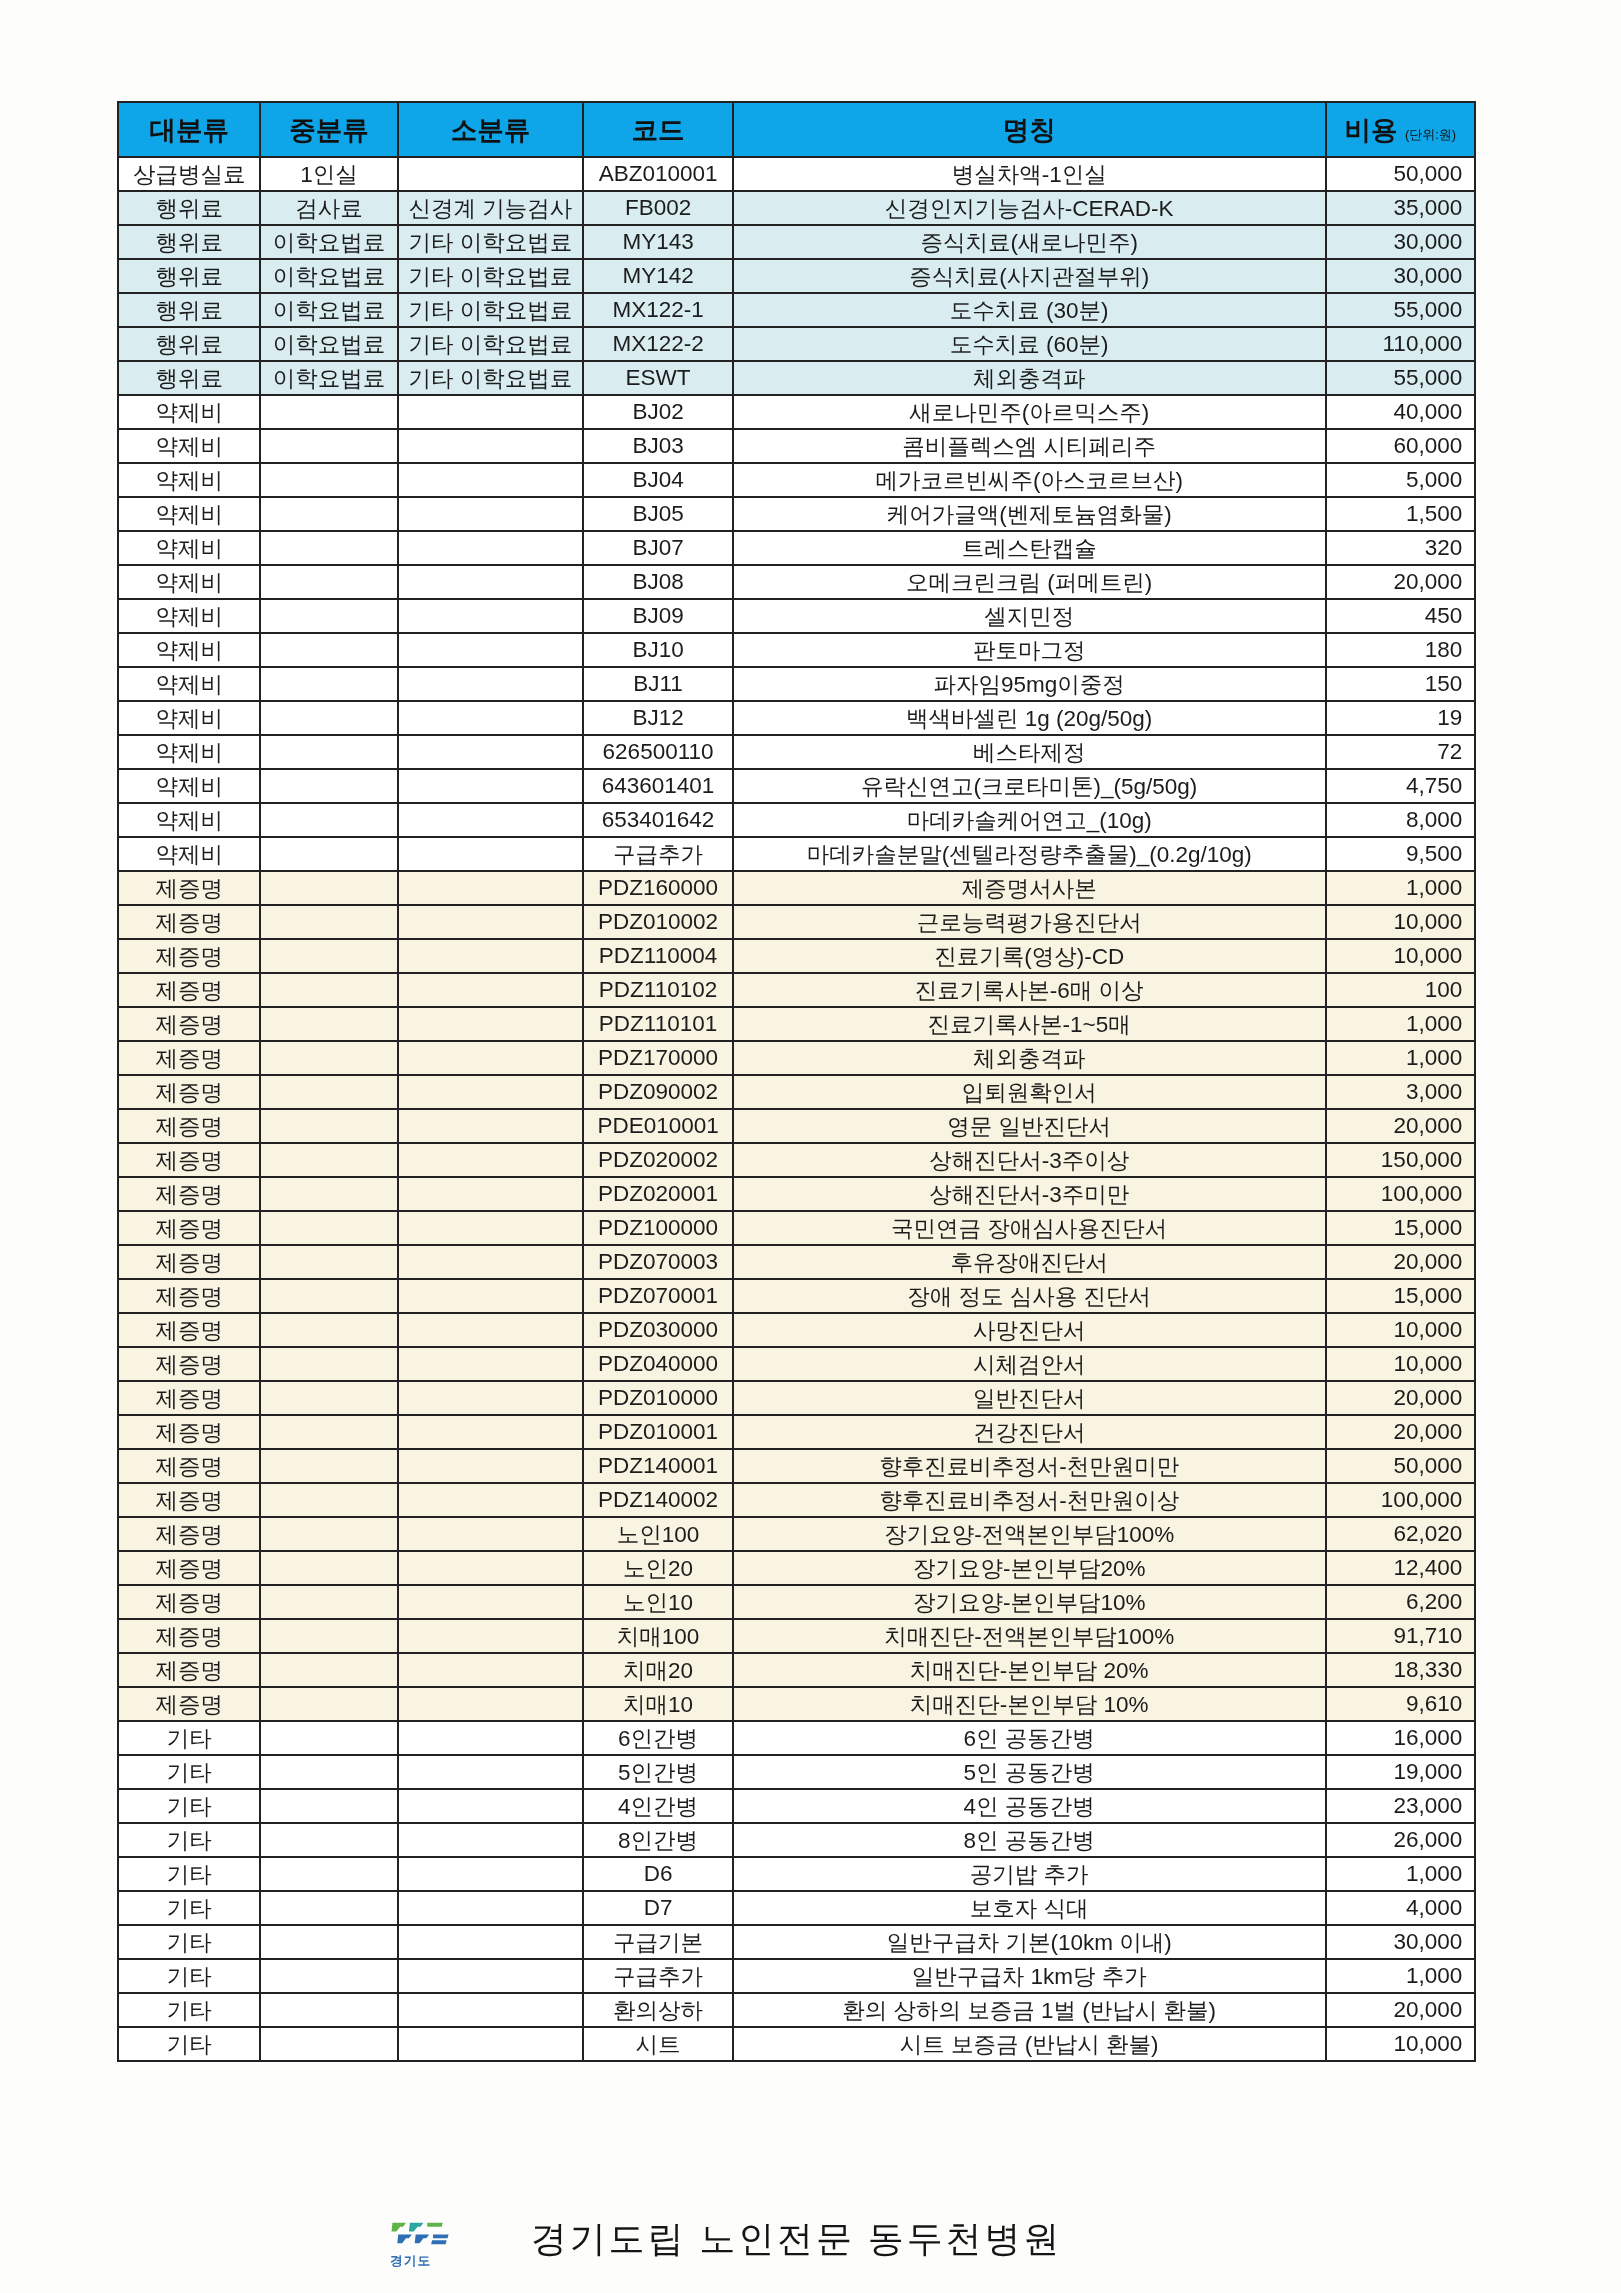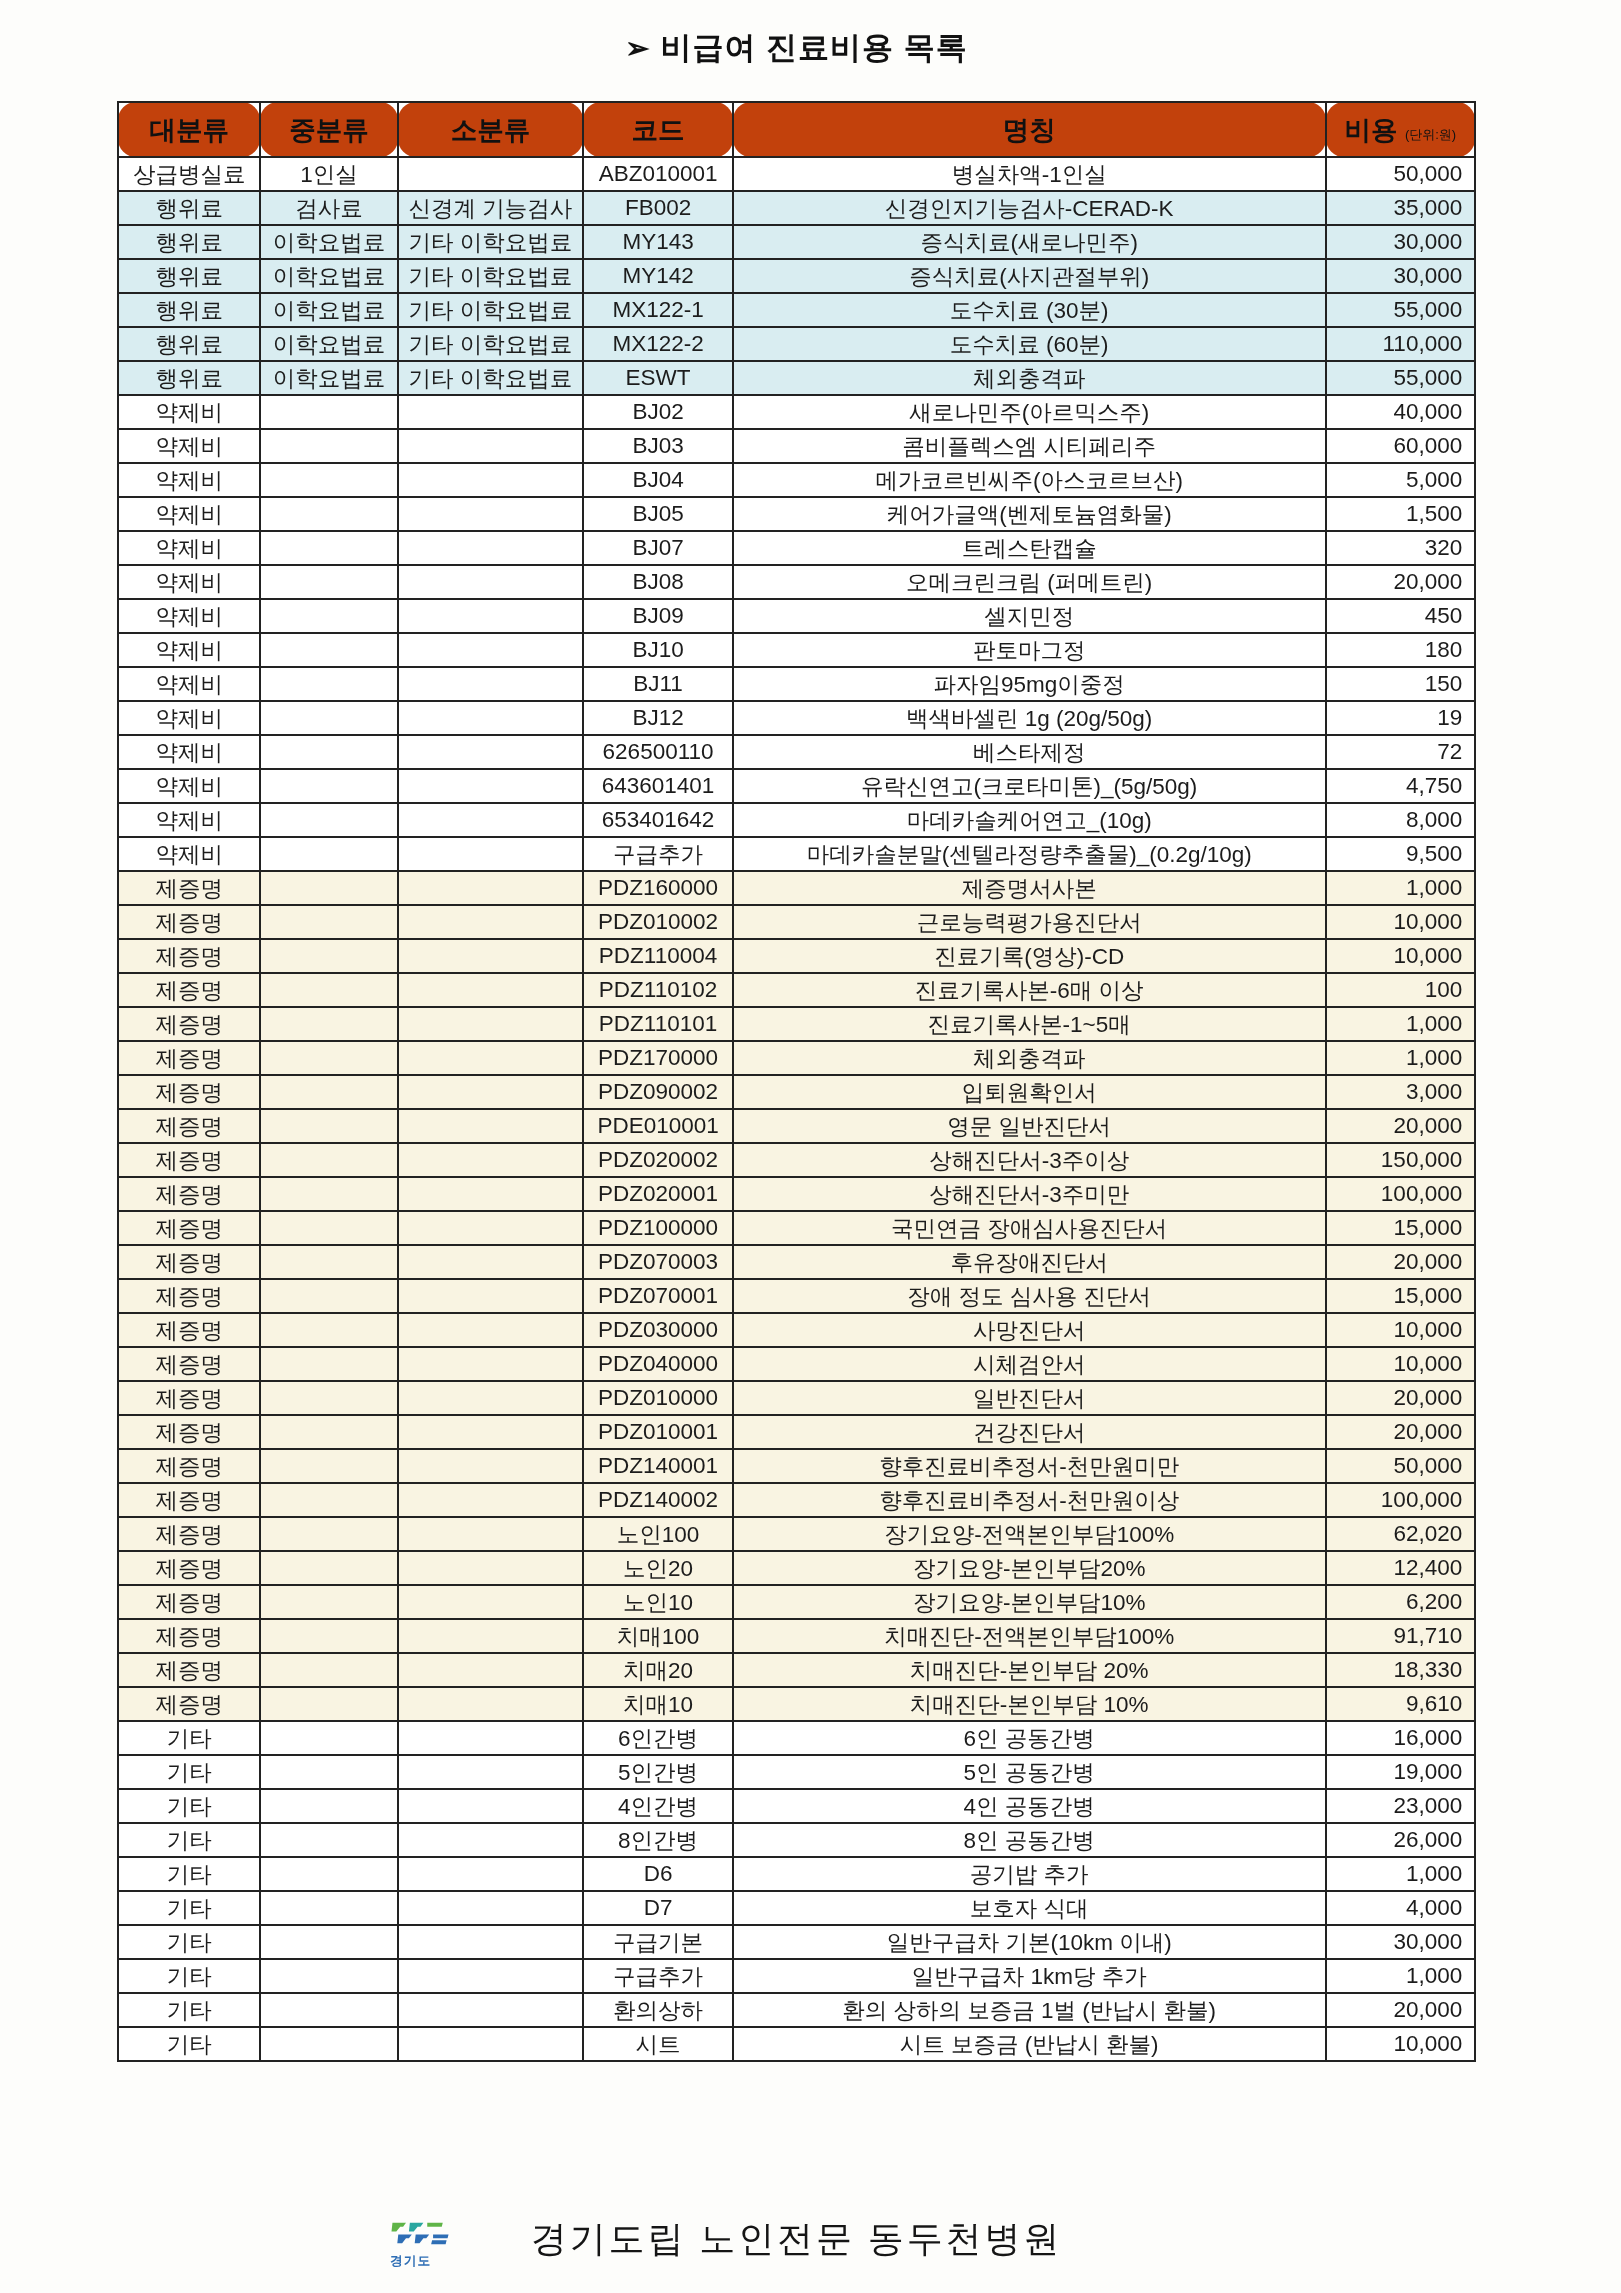--- a/index.html
+++ b/index.html
@@ -37,23 +37,22 @@
     border:2px solid #222;
     text-align:center;
     vertical-align:middle;
     overflow:hidden;
     white-space:nowrap;
   }
   table.fee-table th {
     height:51px;
     font-size:26.5px;
     font-weight:bold;
-    background:#c2410c;
+    background:#0ea5e9;
     color:#111;
-    border-radius:18px;
   }
   table.fee-table th .unit {
     font-size:13px;
     font-weight:normal;
     letter-spacing:0;
   }
   table.fee-table td {
     height:32px;
     font-size:22.5px;
     padding:0 3.9px;
@@ -93,23 +92,20 @@
     font-weight:bold;
     color:#2e6eb5;
     letter-spacing:1px;
   }
 </style>
 </head>
 <body>
 
 <div class="page">
 
-  <div class="title">
-    <span class="arrow">➢</span><span>비급여 진료비용 목록</span>
-  </div>
 
   <table class="fee-table">
     <colgroup>
       <col style="width:10.5%">
       <col style="width:10.1%">
       <col style="width:13.7%">
       <col style="width:11.0%">
       <col style="width:43.7%">
       <col style="width:11.0%">
     </colgroup>

